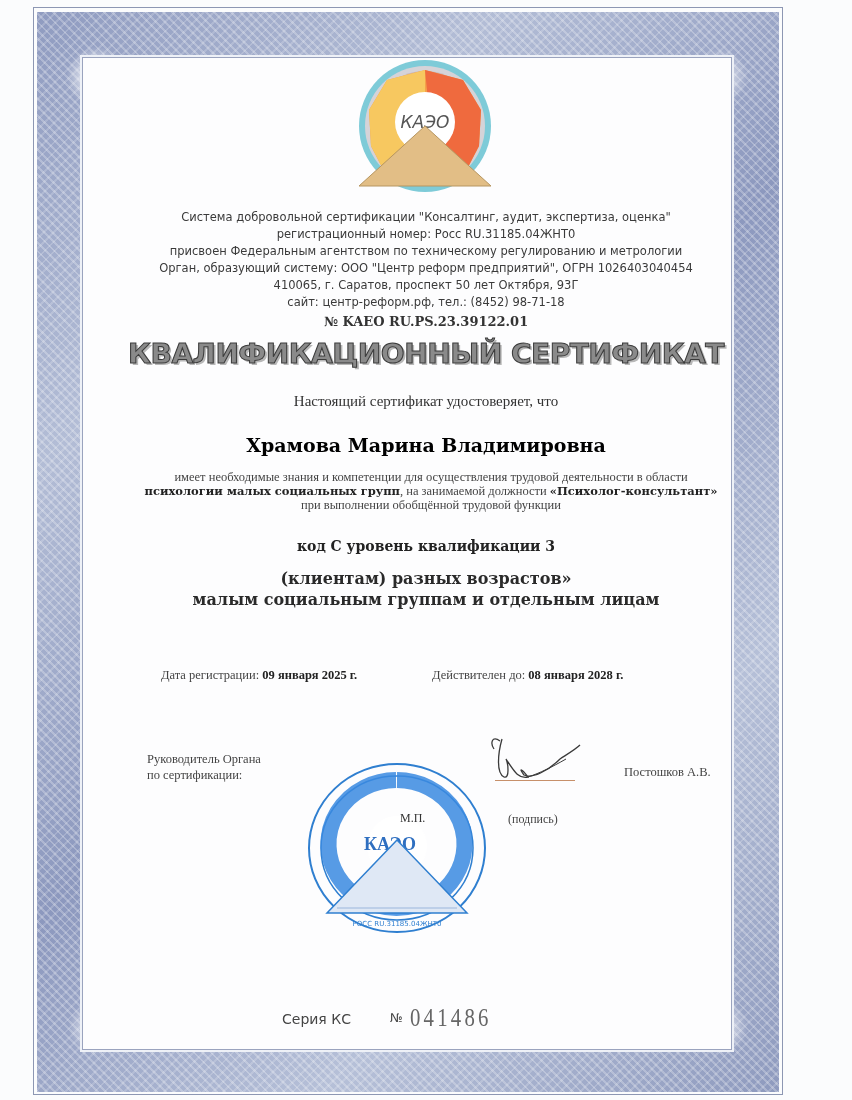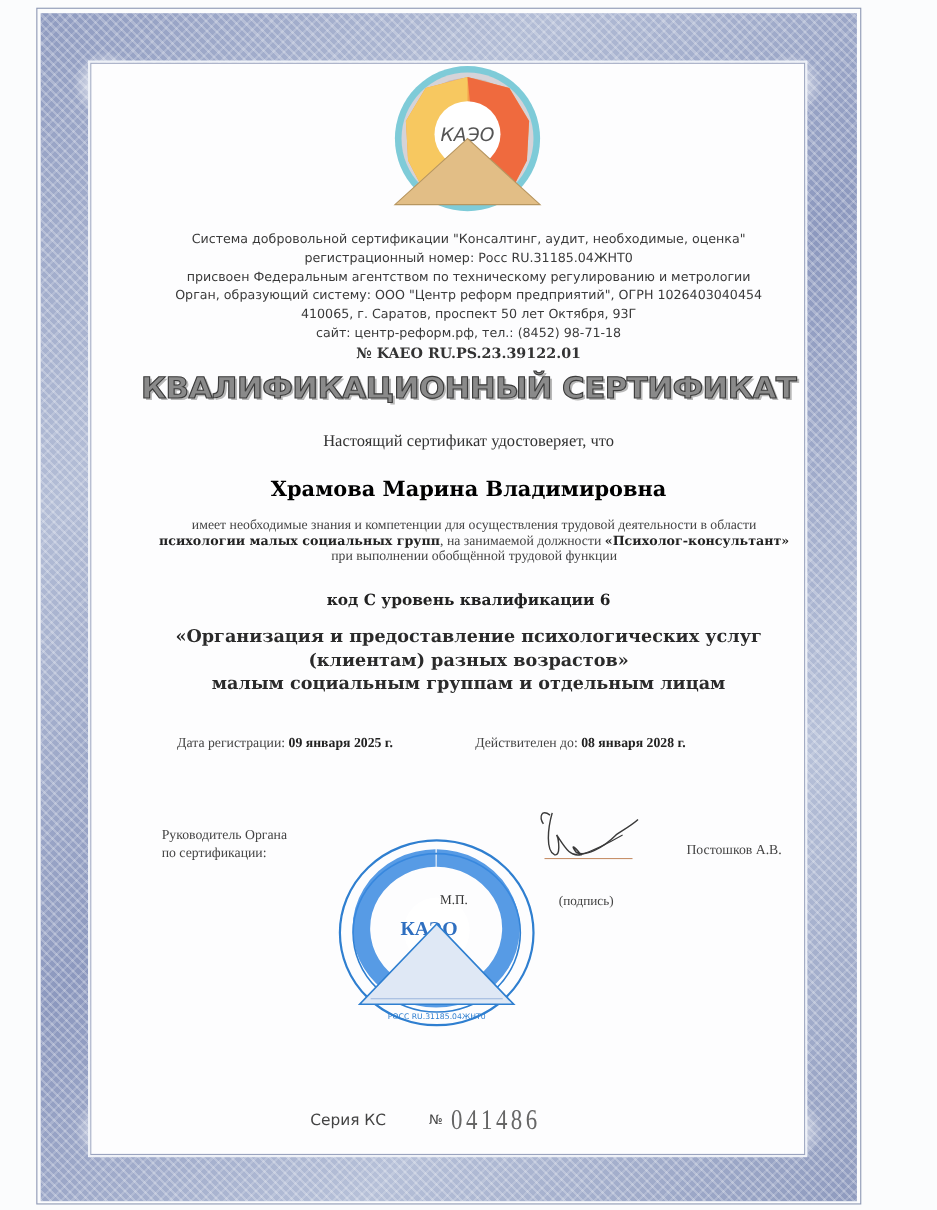--- a/index.html
+++ b/index.html
@@ -123,39 +123,38 @@
   <circle cx="80" cy="78" r="60" fill="#d5d3d8"></circle>
   <circle cx="80" cy="78" r="55" fill="#c9b6b8"></circle>
   <path d="M80 22 L118 32 L136 62 L134 98 L120 125 L80 125 L40 125 L26 98 L24 62 L42 32 Z" fill="#f5a04a"></path>
   <path d="M80 22 L42 32 L24 62 L26 98 L40 125 L80 125 Z" fill="#f7c860"></path>
   <path d="M80 22 L118 32 L136 62 L134 98 L120 125 L90 125 Z" fill="#ef6a3e"></path>
   <circle cx="80" cy="74" r="30" fill="#ffffff"></circle>
   <text x="80" y="80" text-anchor="middle" font-family="DejaVu Sans, sans-serif" font-style="italic" font-size="17" fill="#555">КАЭО</text>
   <polygon points="80,78 14,138 146,138" fill="#e2be86" stroke="#b79660" stroke-width="1"></polygon>
 </svg>
 
-<div class="header" style="top:209px;">Система добровольной сертификации "Консалтинг, аудит, необходимые, оценка"</div>
+<div class="header" style="top:209px;">Система добровольной сертификации "Консалтинг, аудит, экспертиза, оценка"</div>
 <div class="header" style="top:226px;">регистрационный номер: Росс RU.31185.04ЖНТ0</div>
 <div class="header" style="top:243px;">присвоен Федеральным агентством по техническому регулированию и метрологии</div>
 <div class="header" style="top:260px;">Орган, образующий систему: ООО "Центр реформ предприятий", ОГРН 1026403040454</div>
 <div class="header" style="top:277px;">410065, г. Саратов, проспект 50 лет Октября, 93Г</div>
 <div class="header" style="top:294px;">сайт: центр-реформ.рф, тел.: (8452) 98-71-18</div>
 
 <div class="cert-no">№ KAEO RU.PS.23.39122.01</div>
 <div class="title">КВАЛИФИКАЦИОННЫЙ СЕРТИФИКАТ</div>
 <div class="certifies">Настоящий сертификат удостоверяет, что</div>
 <div class="holder">Храмова Марина Владимировна</div>
 
 <div class="body-text">
   <span>имеет необходимые знания и компетенции для осуществления трудовой деятельности в области </span><b>психологии малых социальных групп</b><span>, на занимаемой должности </span><b>«Психолог-консультант»</b><span> при выполнении обобщённой трудовой функции</span>
 </div>
 
-<div class="code-line">код С уровень квалификации 6</div>
+<div class="code-line">код С уровень квалификации 3</div>
 <div class="function-name">
-  <div>«Организация и предоставление психологических услуг</div>
   <div>(клиентам) разных возрастов»</div>
   <div>малым социальным группам и отдельным лицам</div>
 </div>
 
 <div class="dates" style="left:161px;">
   <span>Дата регистрации: </span><b>09 января 2025 г.</b>
 </div>
 <div class="dates" style="left:432px;">
   <span>Действителен до: </span><b>08 января 2028 г.</b>
 </div>

